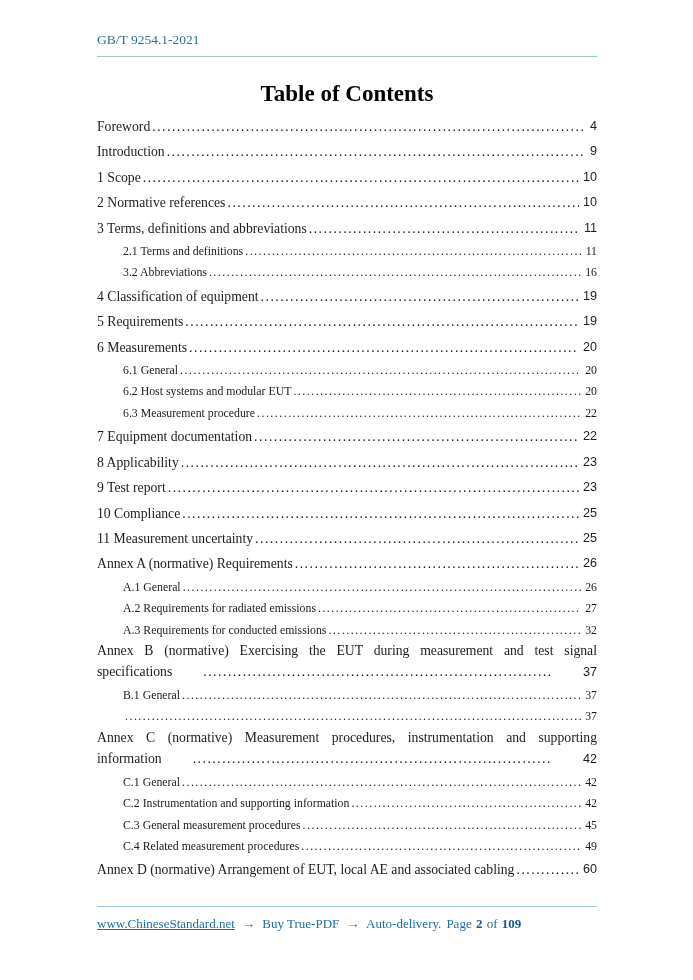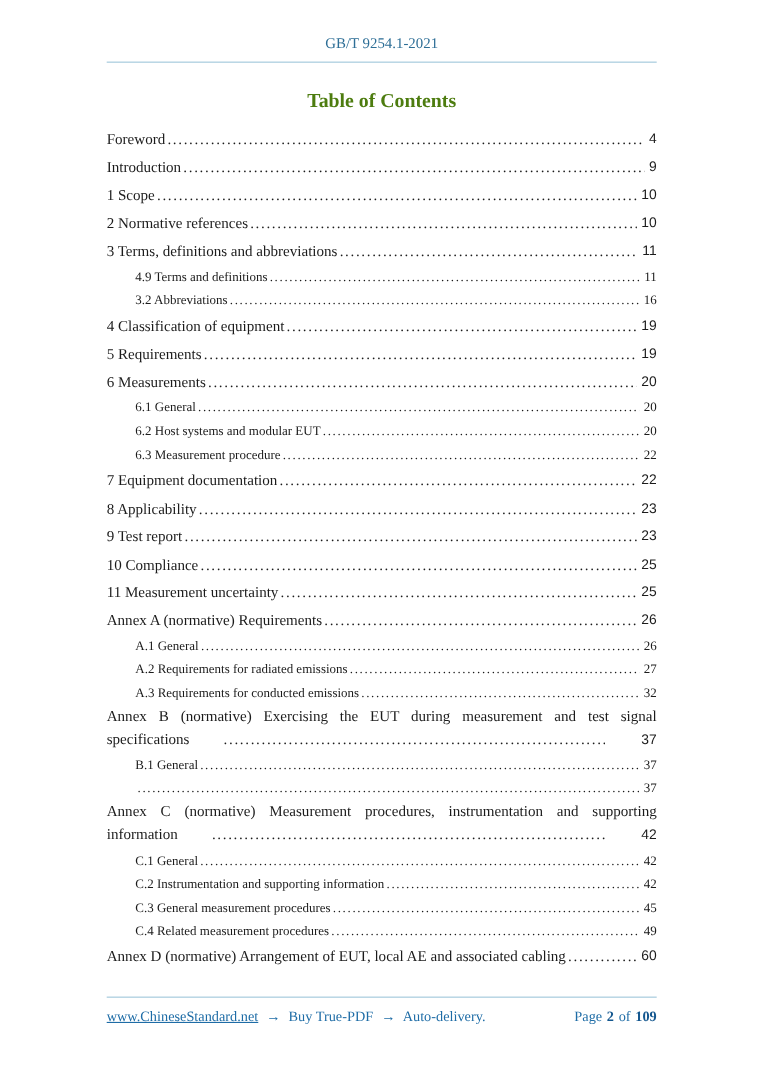--- a/index.html
+++ b/index.html
@@ -13,41 +13,40 @@
     height: 980px;
     overflow: hidden;
     font-family: "Liberation Serif", serif;
     color: #1b1b1b;
   }
   .page-header {
     position: absolute;
     top: 0;
     left: 97px;
     width: 500px;
-    text-align: center;
   }
   .page-header .hdr-text {
     display: block;
     padding-top: 32px;
     padding-bottom: 8px;
     font-size: 13.5px;
     color: #2d6e96;
   }
   .page-header .hdr-rule {
     border-bottom: 1.2px solid #9ec6da;
   }
   .doc-title {
     position: absolute;
     top: 81px;
     left: 97px;
     width: 500px;
     text-align: center;
-    font-size: 18px;
+    font-size: 23px;
     font-weight: bold;
-    color: #4d7c0f;
+    color: #000000;
   }
   .toc {
     position: absolute;
     top: 114px;
     left: 97px;
     width: 500px;
   }
   .toc-row { cursor: default; }
   .toc-line {
     display: flex;
@@ -83,21 +82,20 @@
   }
   .annex-cont .toc-line { line-height: 24.5px; gap: 29px; }
   .page-footer {
     position: absolute;
     top: 906px;
     left: 97px;
     width: 500px;
     border-top: 1.2px solid #9ec6da;
     padding-top: 9px;
     display: flex;
-    justify-content: space-between;
     align-items: baseline;
     font-size: 13px;
     color: #1e6ca6;
   }
   .footer-left span { margin-right: 4px; }
   .footer-link {
     text-decoration: underline;
     cursor: pointer;
   }
   .footer-right span { margin-left: 1px; }
@@ -147,21 +145,21 @@
     </div>
     <div class="toc-row lvl0">
       <div class="toc-line">
         <span class="lbl">3 Terms, definitions and abbreviations</span>
         <span class="dots">............................................................................................................................................................................................................................</span>
         <span class="pg">11</span>
       </div>
     </div>
     <div class="toc-row lvl1">
       <div class="toc-line">
-        <span class="lbl">4.9 Terms and definitions</span>
+        <span class="lbl">2.1 Terms and definitions</span>
         <span class="dots">............................................................................................................................................................................................................................</span>
         <span class="pg">11</span>
       </div>
     </div>
     <div class="toc-row lvl1">
       <div class="toc-line">
         <span class="lbl">3.2 Abbreviations</span>
         <span class="dots">............................................................................................................................................................................................................................</span>
         <span class="pg">16</span>
       </div>

